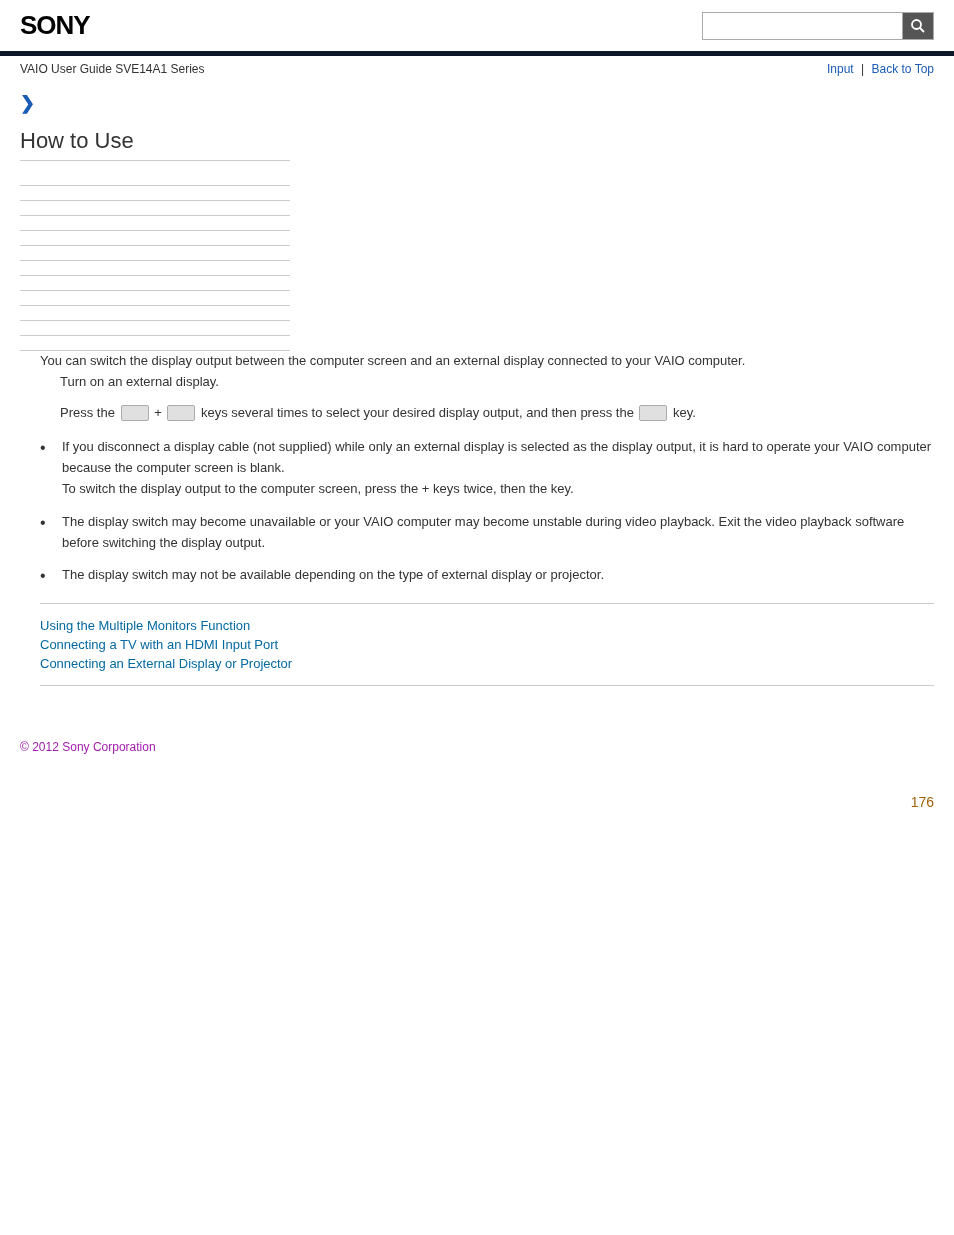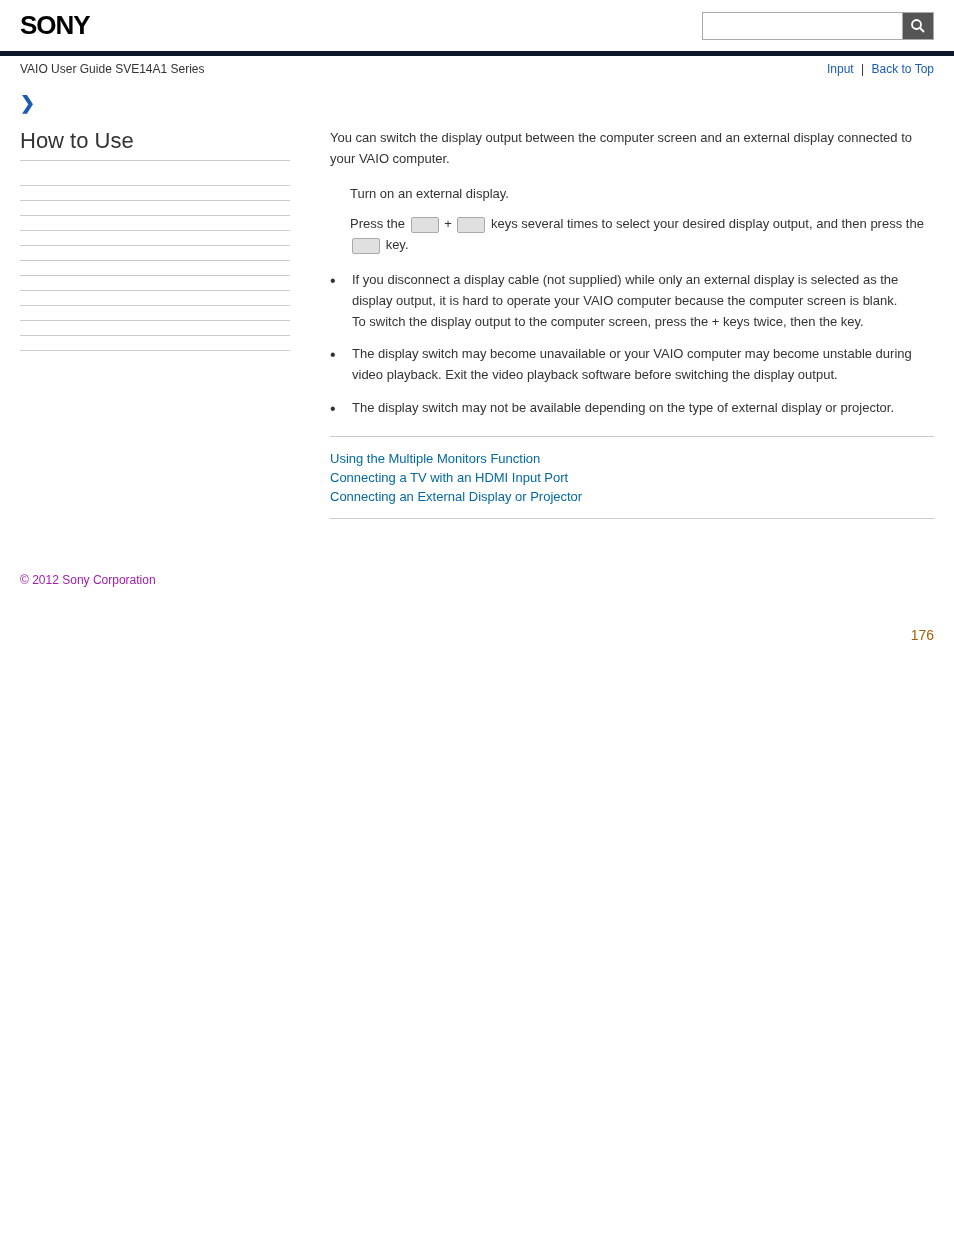--- a/index.html
+++ b/index.html
@@ -79,20 +79,21 @@
     #breadcrumb-chevron {
       color: #1a5cb5;
       font-size: 18px;
       font-weight: bold;
     }
     
     #main {
       display: flex;
       padding: 10px 20px 20px 20px;
       gap: 0;
+      flex-direction: column;
     }
     
     #sidebar {
       width: 290px;
       min-width: 290px;
       padding-right: 20px;
     }
     #sidebar-title {
       font-size: 22px;
       font-weight: normal;
@@ -109,21 +110,20 @@
     }
     
     #content {
       flex: 1;
       padding-left: 20px;
       border-left: none;
     }
     .content-intro {
       font-size: 13px;
       color: #333;
-      margin-bottom: 14px;
       line-height: 1.6;
     }
     .step-block {
       margin-bottom: 10px;
       padding-left: 20px;
     }
     .step-line {
       font-size: 13px;
       color: #333;
       line-height: 1.6;

